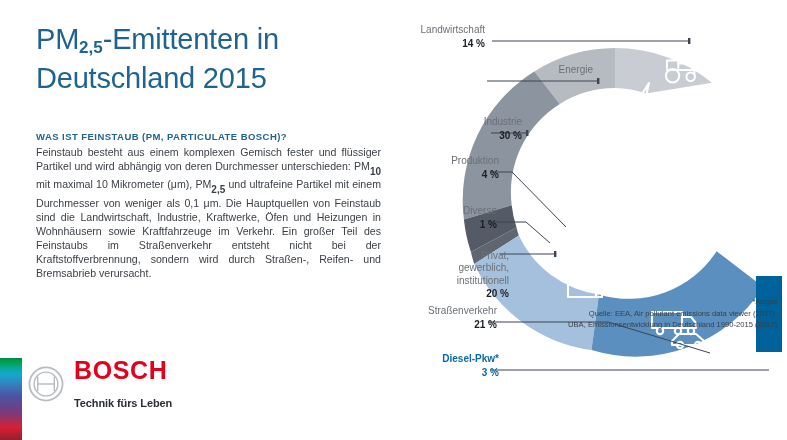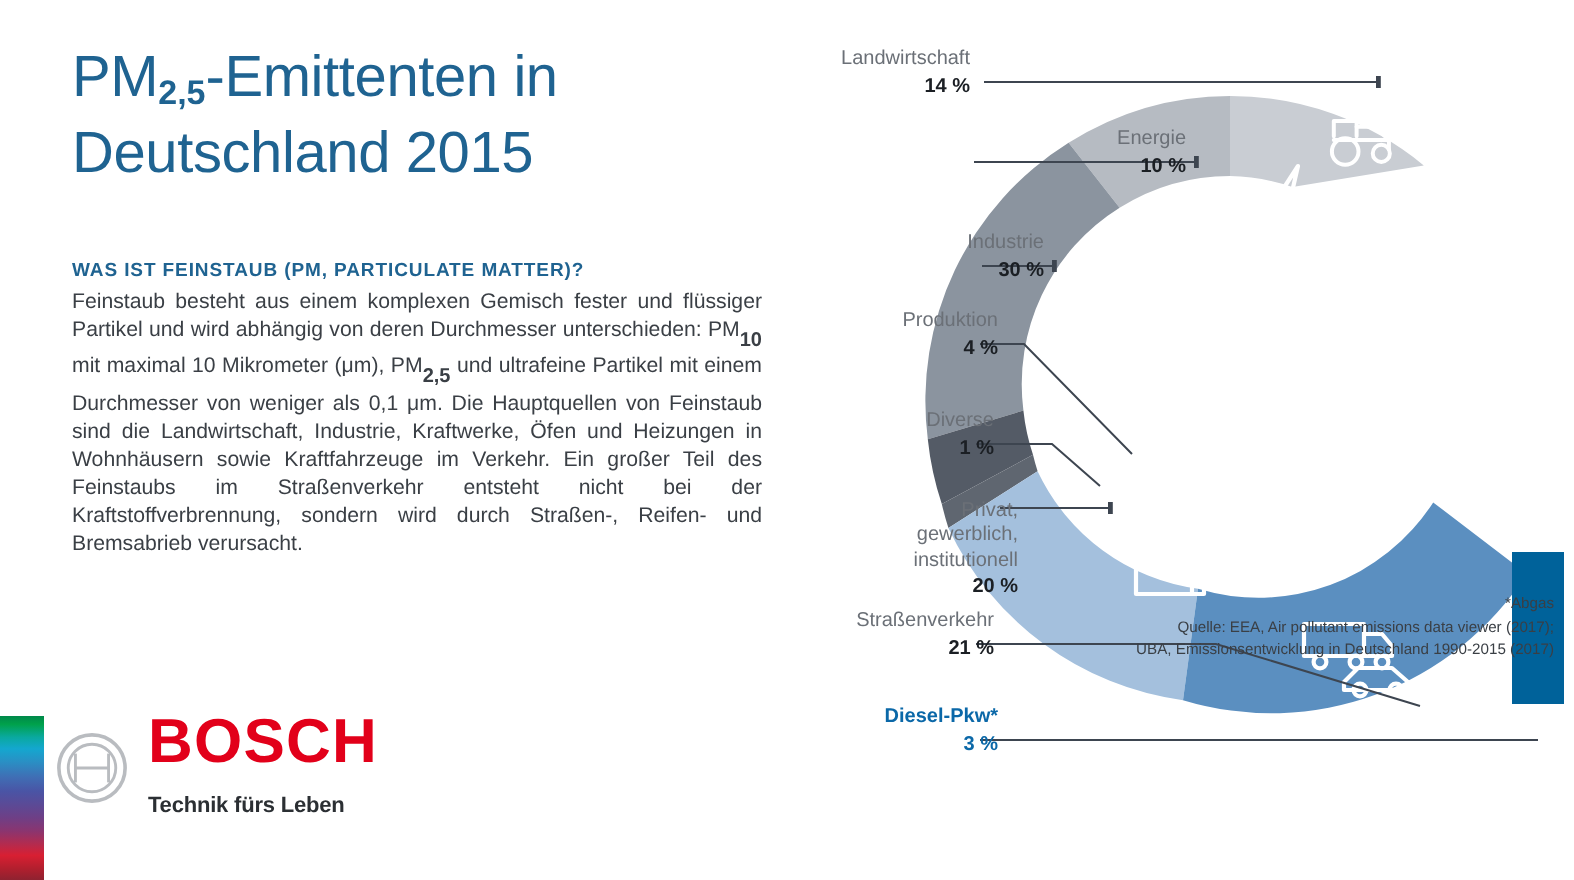--- a/index.html
+++ b/index.html
@@ -33,21 +33,21 @@
     position:absolute;left:0;top:358px;width:22px;height:82px;
     background:linear-gradient(180deg,
       #00884a 0%, #00a14b 5%, #0aa9a0 13%, #14a7cf 20%,
       #2a8fc4 28%, #3f6fb5 37%, #4a54a5 46%, #5b4a96 54%,
       #6e3f86 62%, #8a3570 70%, #b32b4f 78%, #d81f32 85%,
       #b21f2e 93%, #8e2230 100%);
   }
   .logo-wrap{position:absolute;left:28px;top:358px;display:flex;align-items:center;gap:10px;}
   .bosch-mark{width:36px;height:36px;}
   .bosch-text{display:flex;flex-direction:column;justify-content:center;}
-  .bosch-word{color:#e2001a;font-size:31px;font-weight:700;letter-spacing:0.6px;line-height:25px;}
+  .bosch-word{color:#e2001a;font-size:25px;font-weight:700;letter-spacing:0.6px;line-height:25px;}
   .bosch-claim{color:#2b2f33;font-size:11px;letter-spacing:-0.1px;margin-top:14px;font-weight:bold;}
 
   
   .chart{position:absolute;left:390px;top:0;width:397px;height:344px;}
   .chart svg{position:absolute;left:0;top:0;}
 
   
   .lbl{
     position:absolute;text-align:right;color:#6b7077;
     font-size:10px;line-height:12.5px;
@@ -64,21 +64,21 @@
   .notes .star{display:block;margin-bottom:1px;}
 </style>
 </head>
 <body>
 
 <div class="stage">
 
   <div class="left">
     <h1 class="title"><span>PM</span><sub>2,5</sub><span>-Emittenten in</span><br><span>Deutschland 2015</span></h1>
 
-    <div class="subhead">WAS IST FEINSTAUB (PM, PARTICULATE MATTER)?</div>
+    <div class="subhead">WAS IST FEINSTAUB (PM, PARTICULATE BOSCH)?</div>
 
     <p class="body-copy"><span>Feinstaub besteht aus einem komplexen Gemisch fester und flüssiger Partikel und wird abhängig von deren Durchmesser unterschieden: PM</span><sub>10</sub><span> mit maximal 10 Mikrometer (μm), PM</span><sub>2,5</sub><span> und ultrafeine Partikel mit einem Durchmesser von weniger als 0,1 μm. Die Hauptquellen von Feinstaub sind die Landwirtschaft, Industrie, Kraftwerke, Öfen und Heizungen in Wohnhäusern sowie Kraftfahrzeuge im Verkehr. Ein großer Teil des Feinstaubs im Straßenverkehr entsteht nicht bei der Kraftstoffverbrennung, sondern wird durch Straßen-, Reifen- und Bremsabrieb verursacht.</span></p>
   </div>
 
   <div class="supergraphic"></div>
 
   <div class="logo-wrap">
     <svg class="bosch-mark" viewBox="0 0 100 100">
       <circle cx="50" cy="50" r="46" fill="none" stroke="#b9bcc0" stroke-width="5"></circle>
       <circle cx="50" cy="50" r="33" fill="none" stroke="#b9bcc0" stroke-width="4"></circle>
@@ -179,21 +179,20 @@
       </g>
     </svg>
 
     <div class="lbl" style="right:302px;top:24px;width:140px;">
       <span>Landwirtschaft</span>
       <span class="pct">14 %</span>
     </div>
 
     <div class="lbl" style="right:194px;top:64px;width:140px;">
       <span>Energie</span>
-      <span class="pct">10 %</span>
     </div>
 
     <div class="lbl" style="right:265px;top:116px;width:140px;">
       <span>Industrie</span>
       <span class="pct">30 %</span>
     </div>
 
     <div class="lbl" style="right:288px;top:155px;width:140px;">
       <span>Produktion</span>
       <span class="pct">4 %</span>

